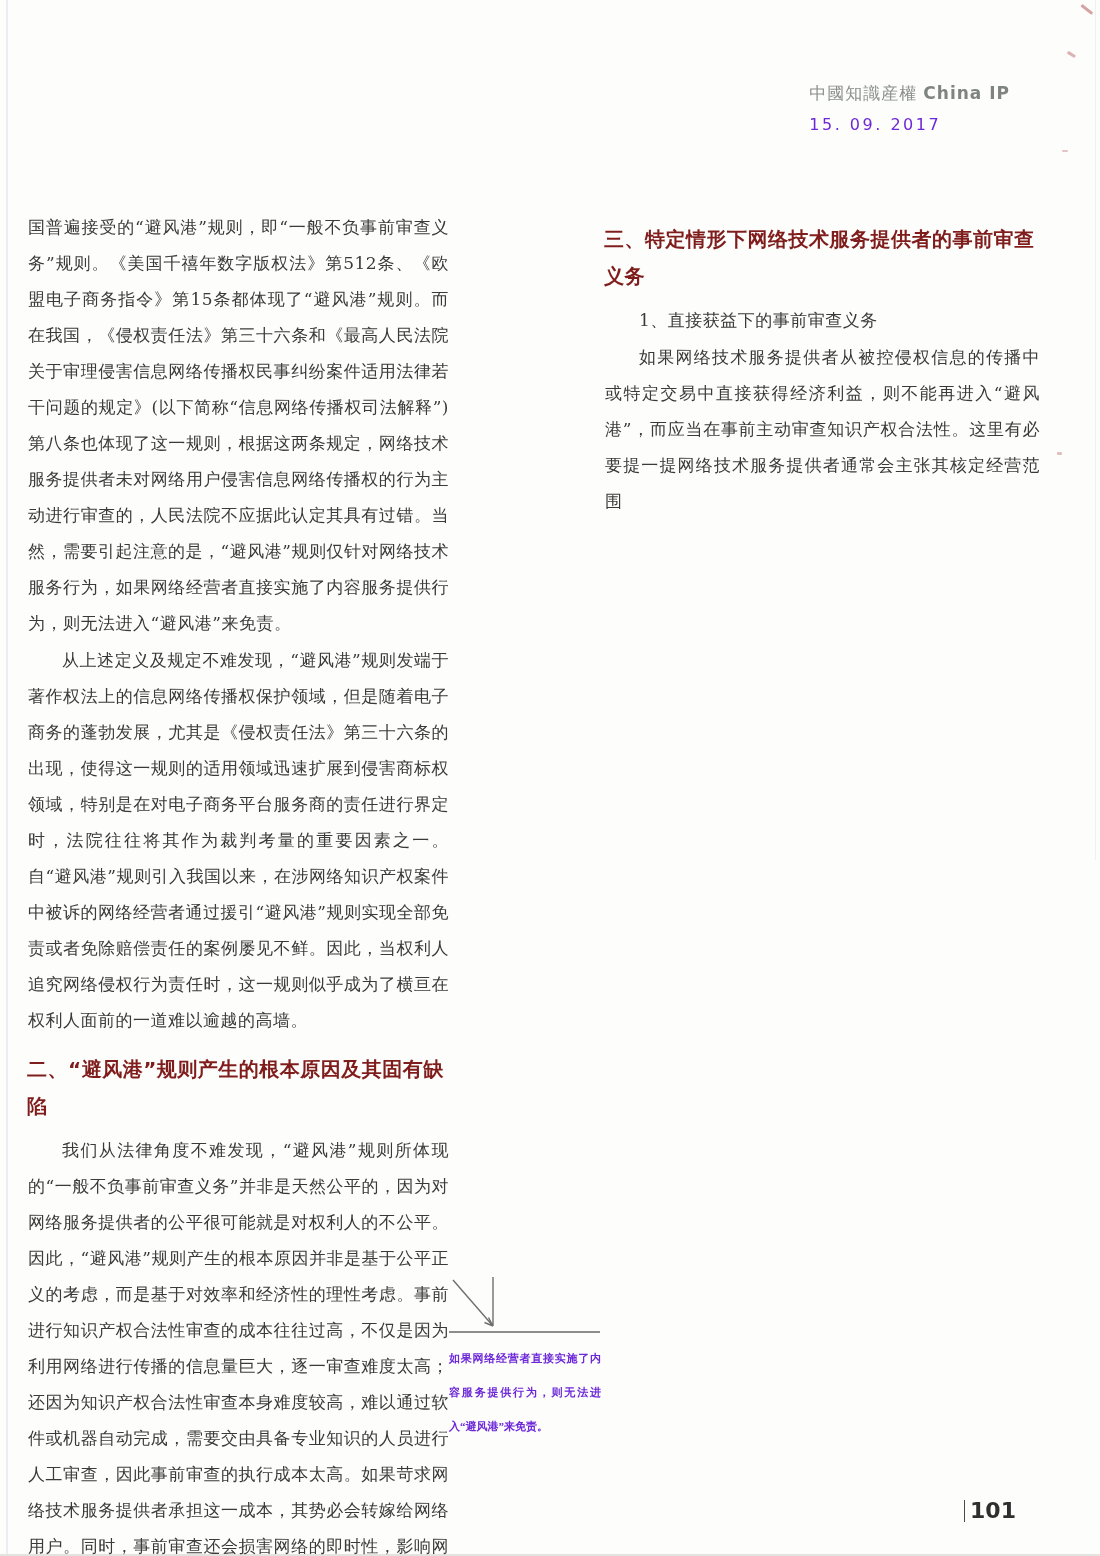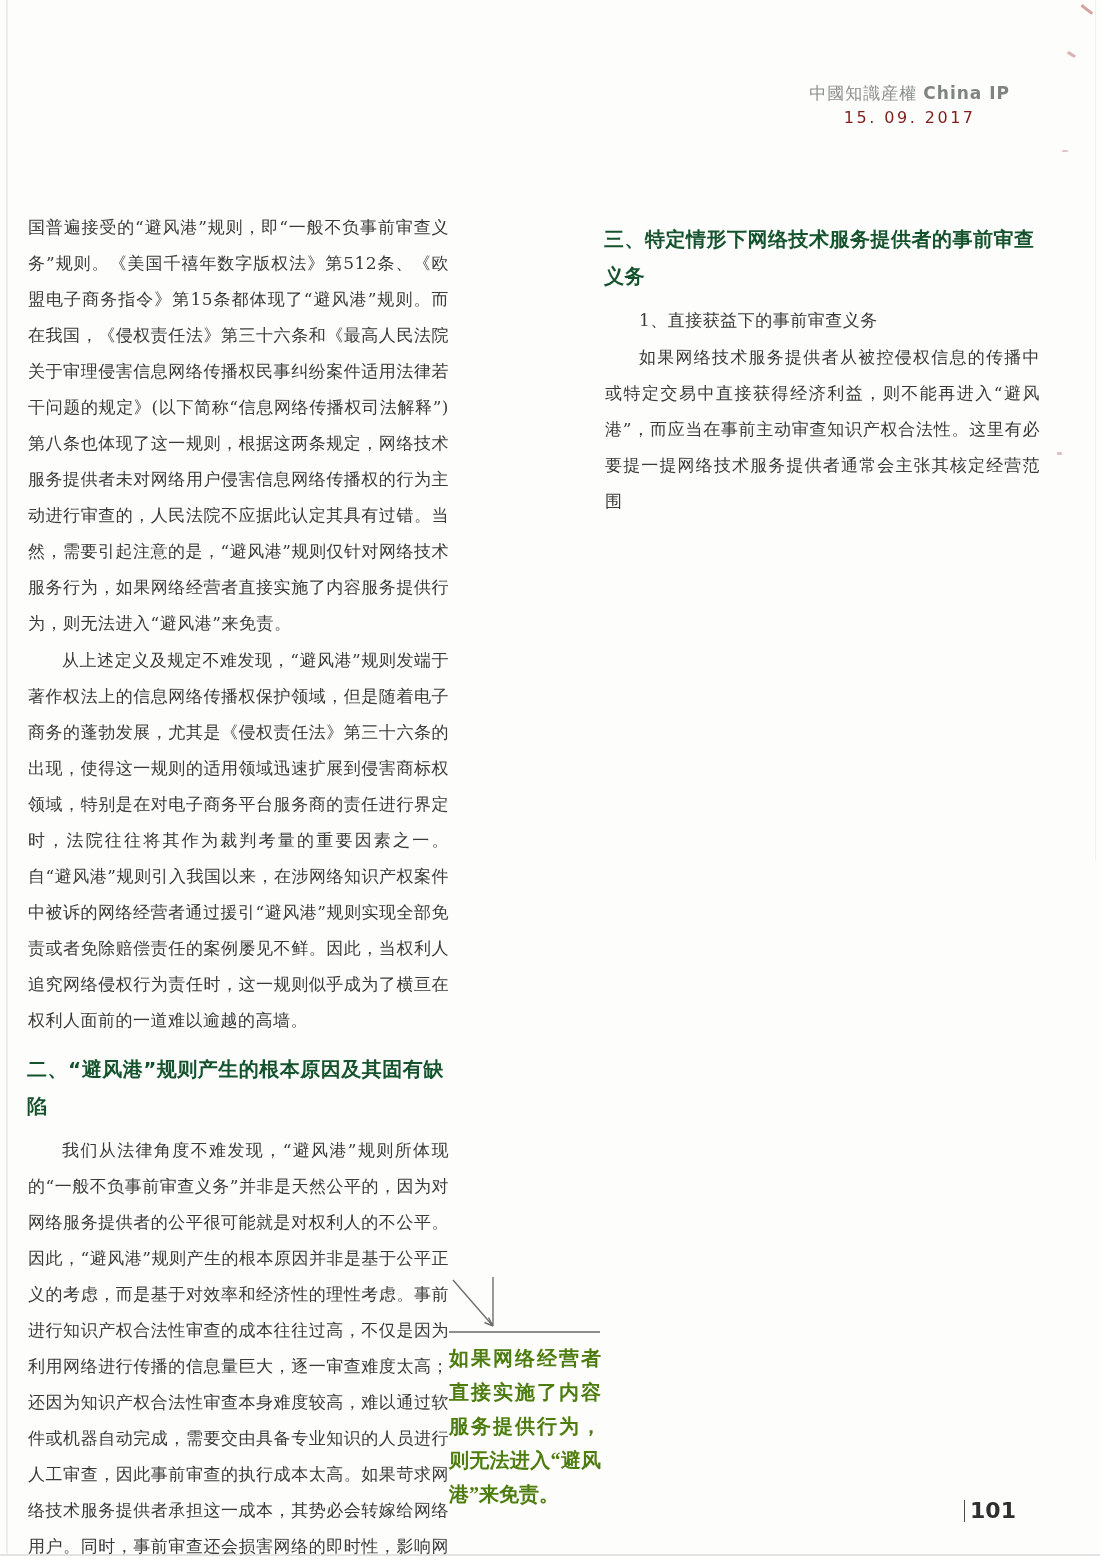--- a/index.html
+++ b/index.html
@@ -7,53 +7,53 @@
     position:relative;
     width:1100px;height:1556px;
     background:#fdfdfb;
     font-family:"DejaVu Serif","Liberation Serif",serif;
     color:#3a3a3a;
     overflow:hidden;
   }
   
   .mag-header{
     position:absolute;top:82px;right:90px;
-    text-align:center;
+    text-align:left;
     font-family:"DejaVu Sans","Liberation Sans",sans-serif;
     color:#8b908c;
   }
   .brand-line{font-size:17px;letter-spacing:1px;}
   .brand-en{font-weight:bold;color:#7e847f;margin-left:6px;}
-  .date-line{font-size:16px;letter-spacing:2.5px;margin-top:3px;color:#7f1d1d;}
+  .date-line{font-size:16px;letter-spacing:2.5px;margin-top:10px;color:#6d28d9;}
   
   .col{
     position:absolute;top:208px;
     font-size:17px;line-height:36px;
     text-align:justify;text-justify:inter-ideograph;
     letter-spacing:0.5px;
   }
   .col-left{left:27px;width:423px;}
   .col-right{left:604px;width:437px;}
   .col p{margin:1px;}
   .col p.indent{text-indent:2em;}
   .col h2{
     font-family:"DejaVu Sans","Liberation Sans",sans-serif;
-    font-weight:bold;color:#14532d;
+    font-weight:bold;color:#7f1d1d;
     font-size:20px;line-height:37px;
     margin:13px 0 7px 0;text-align:left;letter-spacing:0.5px;
   }
   .sub-item{text-indent:2em;}
   
   .quote-arrow{position:absolute;left:452px;top:1277px;}
   .quote-rule{position:absolute;left:449px;top:1331px;width:151px;height:2px;background:#8d8d8d;}
   .pull-quote{
     position:absolute;left:449px;top:1341px;width:152px;
-    color:#4d7c0f;
+    color:#6d28d9;
     font-family:Liberation Serif, serif;
-    font-weight:bold;font-size:20px;line-height:34px;
+    font-weight:bold;font-size:11px;line-height:34px;
     text-align:justify;text-justify:inter-ideograph;
   }
   
   .page-num{
     position:absolute;right:84px;top:1498px;
     font-family:"DejaVu Sans","Liberation Sans",sans-serif;
     font-size:22px;font-weight:600;color:#2f2f2f;
     display:flex;align-items:center;gap:5px;
   }
   .page-num .bar{display:inline-block;width:1.5px;height:22px;background:#4a4a4a;}

